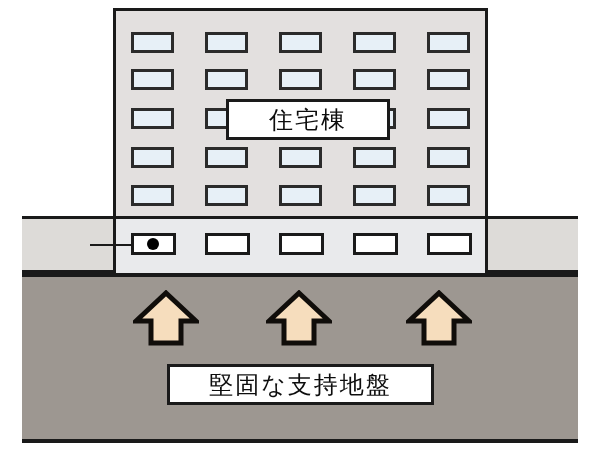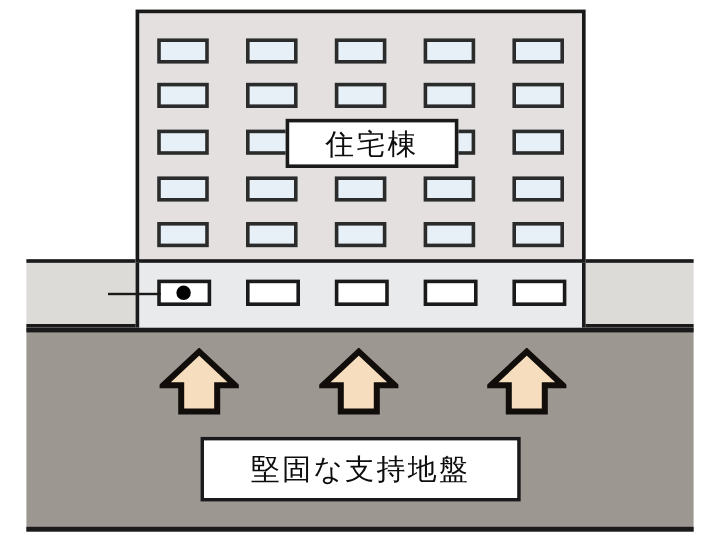--- a/index.html
+++ b/index.html
@@ -114,32 +114,32 @@
     background: #ffffff;
     border: 3px solid #1a1a1a;
     box-sizing: border-box;
     display: flex;
     align-items: center;
     justify-content: center;
     color: #0d0d0d;
     white-space: nowrap;
   }
   #building-label-box {
-    left: 238px;
+    left: 226px;
     top: 99px;
-    width: 144px;
+    width: 164px;
     height: 41px;
     font-size: 24px;
     letter-spacing: 2px;
   }
   #bearing-label-box {
     left: 167px;
     top: 364px;
     width: 267px;
-    height: 54px;
+    height: 41px;
     font-size: 24px;
     letter-spacing: 2px;
   }
 
   
   .support-arrow {
     position: absolute;
     width: 66px;
     height: 56px;
   }

